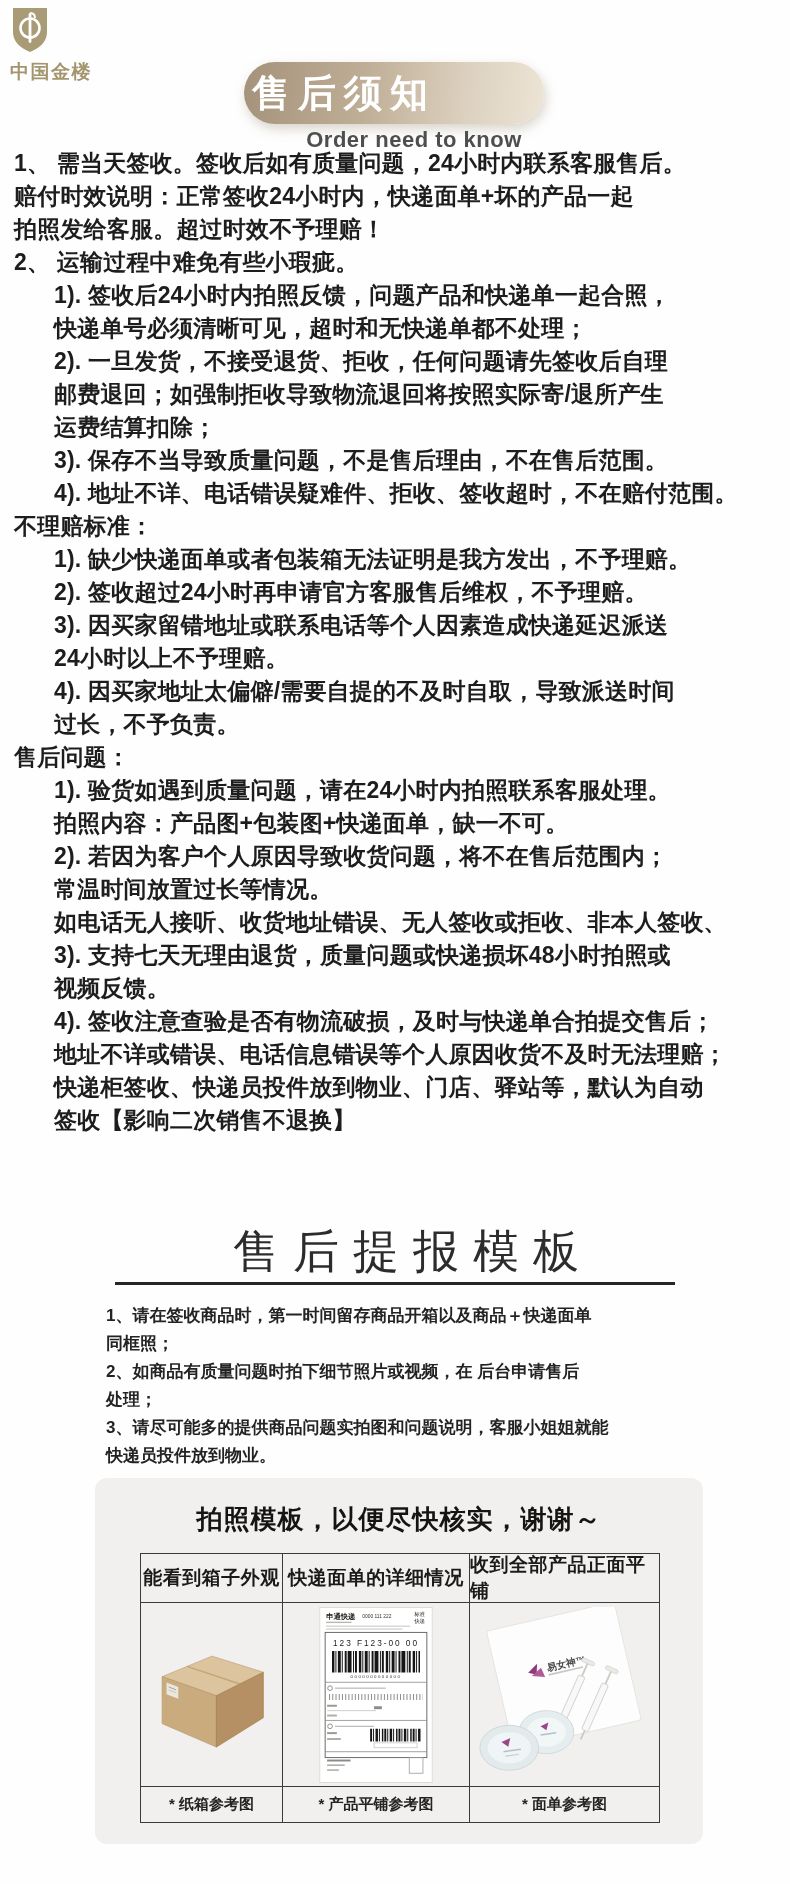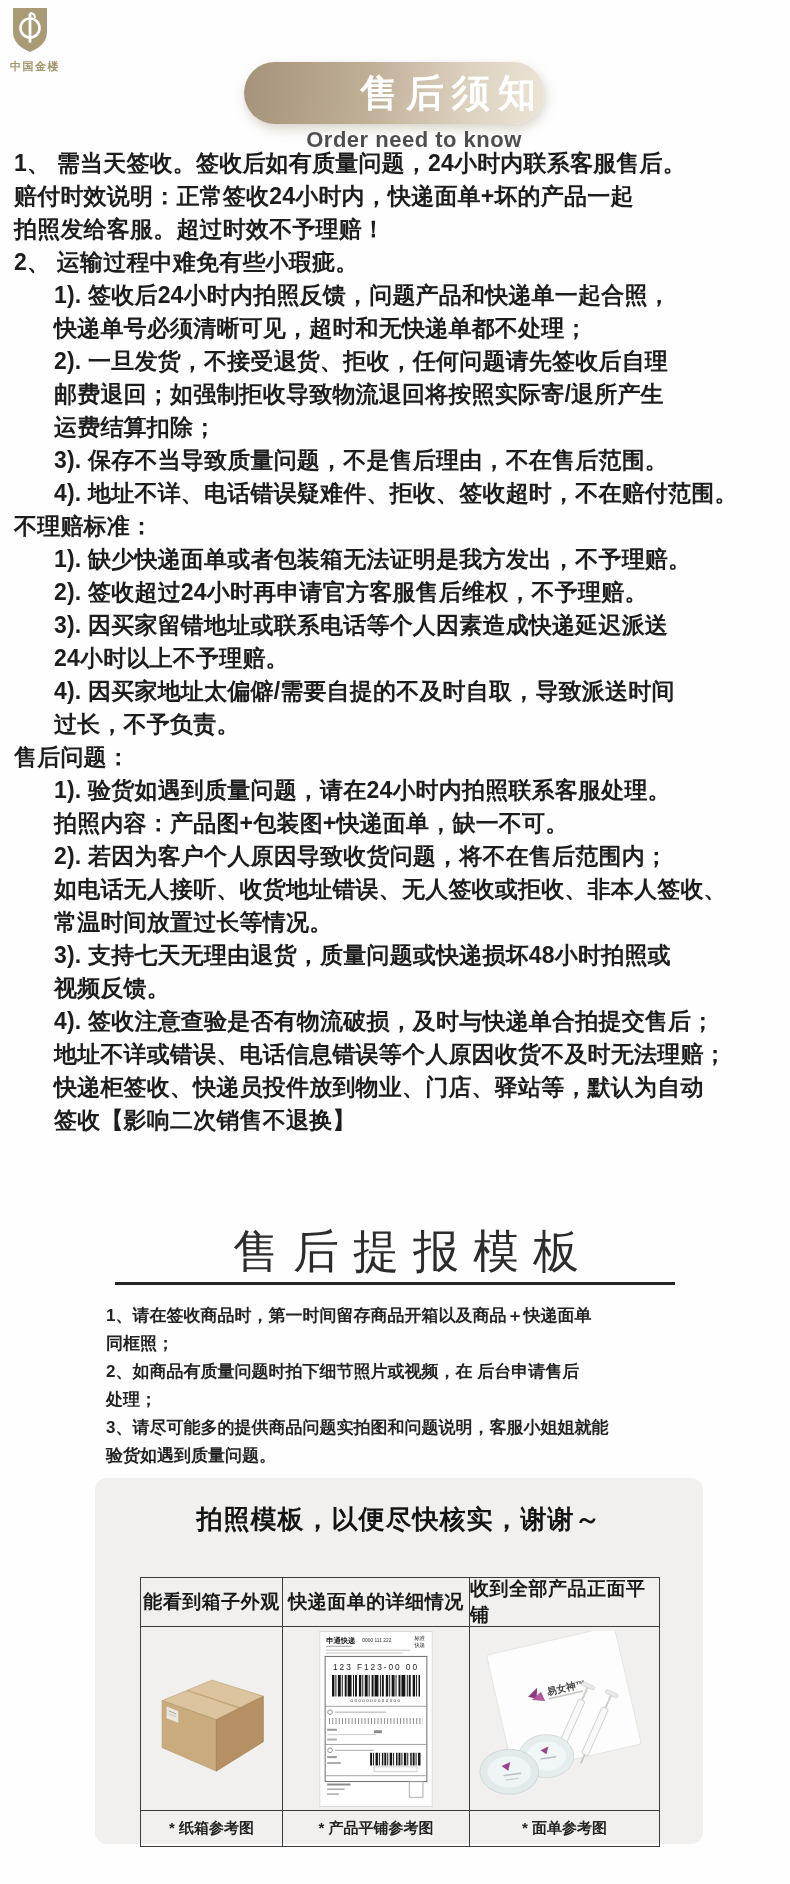--- a/index.html
+++ b/index.html
@@ -1,45 +1,45 @@
 <!DOCTYPE html>
 <html><head>
 <meta charset="utf-8">
 <style>
   html,body{margin:0;padding:0;background:#fff;}
   .page{position:relative;width:790px;height:1884px;background:#fefefe;overflow:hidden;
         font-family:"Liberation Sans",sans-serif;color:#1d1d1d;}
   
   .logo{position:absolute;left:10px;top:6px;width:100px;}
-  .logo-text{font-size:11px;color:#a3956e;letter-spacing:1.5px;margin-top:1px;font-weight:600;}
+  .logo-text{font-size:19px;color:#a3956e;letter-spacing:1.5px;margin-top:1px;font-weight:600;}
   
   .banner{position:absolute;left:244px;top:62px;width:300px;height:62px;border-radius:32px;
           background:linear-gradient(95deg,#a5927a 0%,#bfae96 40%,#ddd2c0 75%,#ece4d6 100%);
-          display:flex;align-items:center;justify-content:flex-end;
+          display:flex;align-items:center;justify-content:flex-start;
           box-shadow:2px 5px 12px rgba(150,135,110,.35);}
   .banner span{font-size:38px;font-weight:700;color:#fff;letter-spacing:8px;text-indent:8px;}
   .subtitle{position:absolute;top:127px;left:0;width:790px;text-align:center;font-size:22px;
             font-weight:600;color:#4e4e4e;letter-spacing:.5px;margin-left:19px;}
   
   .notice{position:absolute;top:147px;left:0;width:790px;}
   .notice .line{padding-left:14px;font-size:23px;font-weight:700;line-height:33px;
                 color:#1d1d1d;letter-spacing:.2px;white-space:nowrap;}
   .notice .line.l1{padding-left:54px;}
   
   .tpl-title{position:absolute;top:1203px;left:0;width:790px;margin:18px;text-align:center;
              font-size:46px;font-weight:400;letter-spacing:14px;color:#2c2c2c;}
   .rule{position:absolute;top:1282px;left:115px;width:560px;height:3px;background:#262626;}
   .tpl-list{position:absolute;top:1302px;left:106px;width:650px;}
   .tpl-list .tline{font-size:17px;font-weight:600;line-height:28px;color:#232323;white-space:nowrap;}
   
   .card{position:absolute;left:95px;top:1478px;width:608px;height:366px;background:#f2f0ee;border-radius:12px;}
   .card-title{text-align:center;padding-top:24px;font-size:26px;font-weight:700;color:#141414;letter-spacing:1px;}
   .ptable{position:absolute;left:45px;top:75px;display:grid;
           grid-template-columns:141px 187px 190px;grid-template-rows:48px 184px 36px;
-          border:1px solid #3b3b3b;margin-top:24px;}
+          border:1px solid #3b3b3b;}
   .cell{border-left:1px solid #3b3b3b;border-top:1px solid #3b3b3b;
         display:flex;align-items:center;justify-content:center;overflow:hidden;}
   .cell.c1{border-left:none;}
   .cell.r1{border-top:none;}
   .hcell{font-size:19px;font-weight:700;color:#1a1a1a;letter-spacing:.5px;}
   .ccell{font-size:15px;font-weight:600;color:#232323;}
 </style>
 </head>
 <body>
 
@@ -100,23 +100,23 @@
       <div class="line l1">过长，不予负责。</div>
 
       <div class="line l0">售后问题：</div>
 
       <div class="line l1">1). 验货如遇到质量问题，请在24小时内拍照联系客服处理。</div>
 
       <div class="line l1">拍照内容：产品图+包装图+快递面单，缺一不可。</div>
 
       <div class="line l1">2). 若因为客户个人原因导致收货问题，将不在售后范围内；</div>
 
+      <div class="line l1">常温时间放置过长等情况。</div>
+
       <div class="line l1">如电话无人接听、收货地址错误、无人签收或拒收、非本人签收、</div>
-
-      <div class="line l1">常温时间放置过长等情况。</div>
 
       <div class="line l1">3). 支持七天无理由退货，质量问题或快递损坏48小时拍照或</div>
 
       <div class="line l1">视频反馈。</div>
 
       <div class="line l1">4). 签收注意查验是否有物流破损，及时与快递单合拍提交售后；</div>
 
       <div class="line l1">地址不详或错误、电话信息错误等个人原因收货不及时无法理赔；</div>
 
       <div class="line l1">快递柜签收、快递员投件放到物业、门店、驿站等，默认为自动</div>
@@ -131,21 +131,21 @@
       <div class="tline">1、请在签收商品时，第一时间留存商品开箱以及商品＋快递面单</div>
 
       <div class="tline">同框照；</div>
 
       <div class="tline">2、如商品有质量问题时拍下细节照片或视频，在 后台申请售后</div>
 
       <div class="tline">处理；</div>
 
       <div class="tline">3、请尽可能多的提供商品问题实拍图和问题说明，客服小姐姐就能</div>
 
-      <div class="tline">验货如遇到质量问题。</div>
+      <div class="tline">快递员投件放到物业。</div>
     </div>
 
   <section class="card">
     <div class="card-title">拍照模板，以便尽快核实，谢谢～</div>
 
     <div class="ptable">
 
       <div class="cell hcell c1 r1">能看到箱子外观</div>
       <div class="cell hcell r1">快递面单的详细情况</div>
       <div class="cell hcell r1">收到全部产品正面平铺</div>

